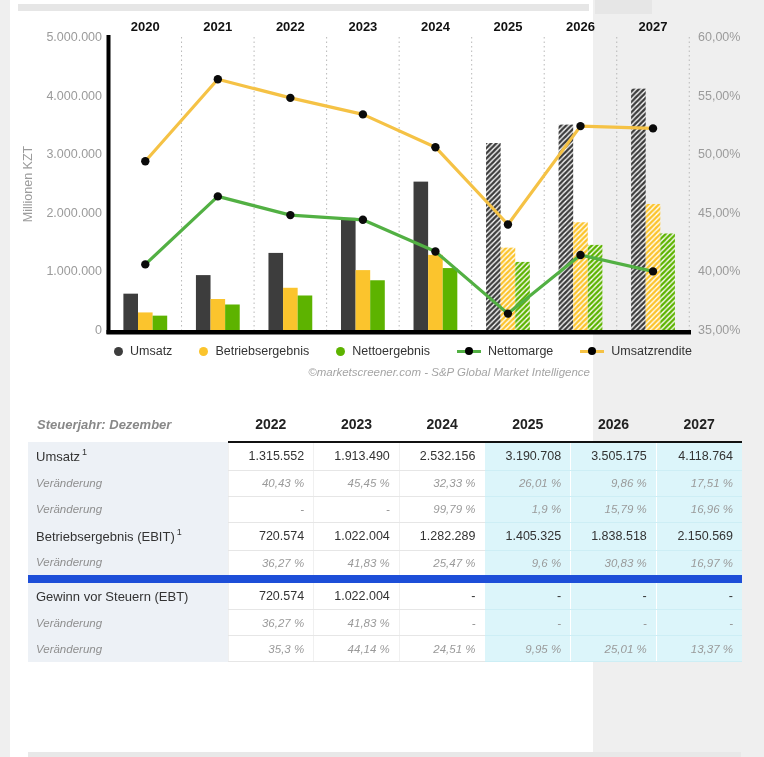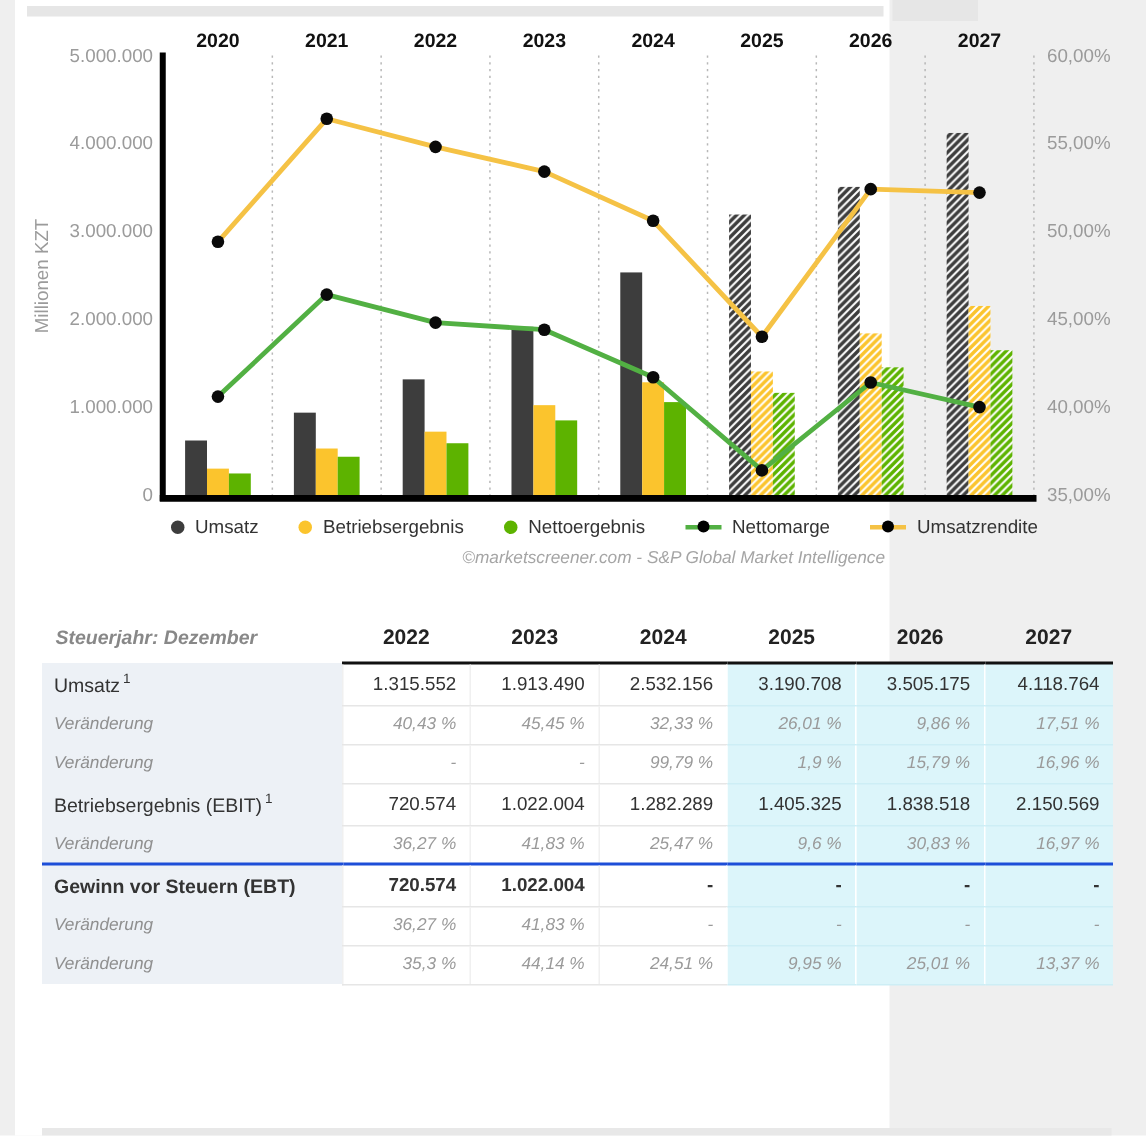--- a/index.html
+++ b/index.html
@@ -37,21 +37,21 @@
   td.rowlabel { background:#edf1f6; text-align:left; padding:6px 8px; font-size:13px; color:#333;
                 vertical-align:middle; }
   td.num { text-align:right; padding:6px 9px 6px 2px; font-size:12.5px; color:#333;
            background:#fff; border-bottom:1px solid #e6e6e6; border-left:1px solid #f0f0f0;
            vertical-align:middle; }
   tr.value td { height:28px; }
   tr.change td { height:26px; }
   tr.change td.rowlabel { font-style:italic; color:#8f8f8f; font-size:11.5px; }
   tr.change td.num { font-style:italic; color:#9a9a9a; font-size:11.5px; }
   td.num.forecast { background:#dcf5fa; border-left-color:#ffffff; border-bottom-color:#cdeef5; }
-  tr.gap td { border-top:2px solid #1d4ed8;font-weight:bold; }
+  tr.gap td { border-top:8px solid #1d4ed8; }
   sup.fn { font-size:9px; vertical-align:super; line-height:0; margin-left:2px; }
   .botstrip { position:absolute; left:18px; bottom:0; width:713px; height:5px; background:#e8e8e8; }
 </style>
 </head>
 <body>
 
 <div class="content">
 
   <div class="topstrip"></div>
   <div class="toptab"></div>

